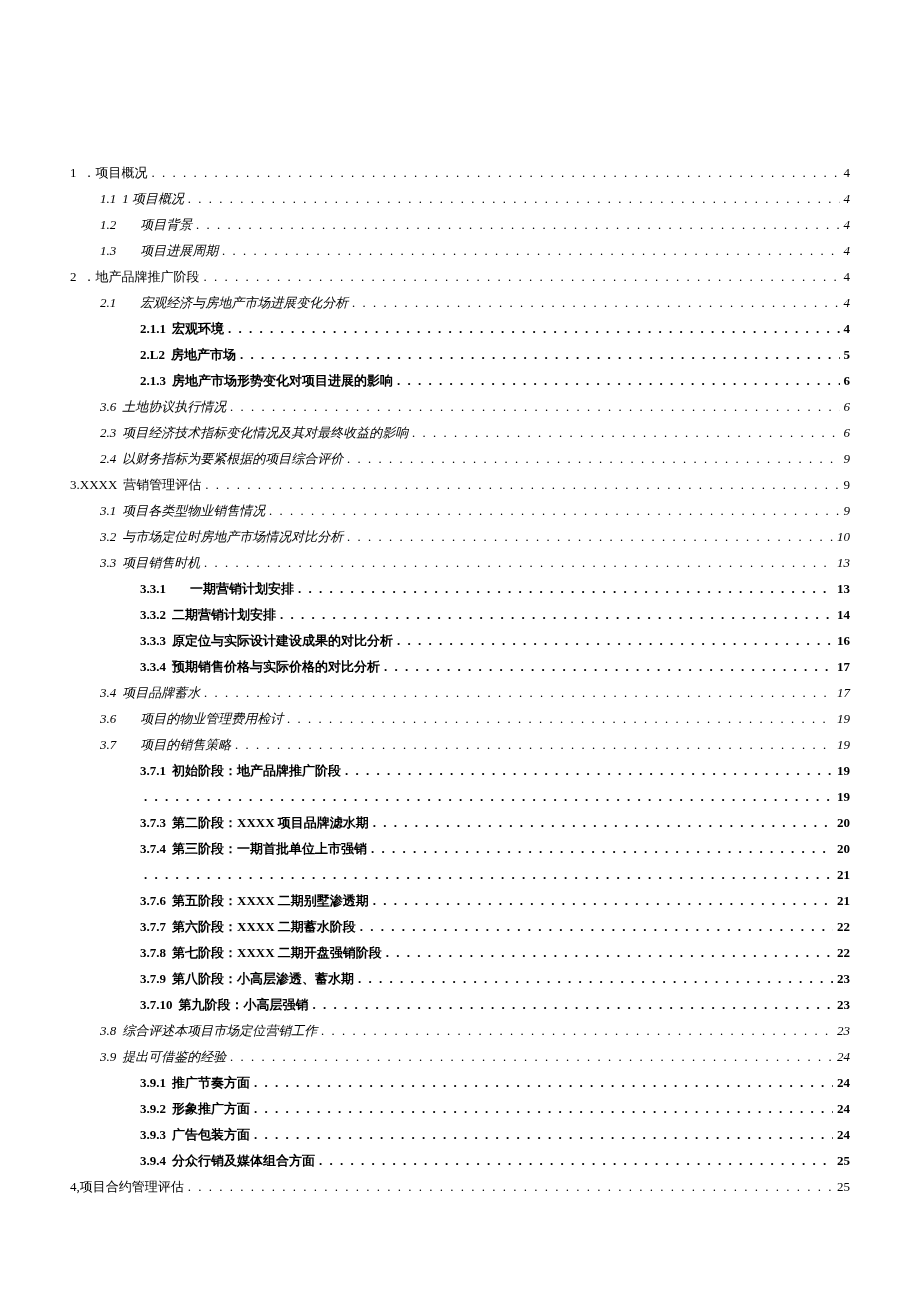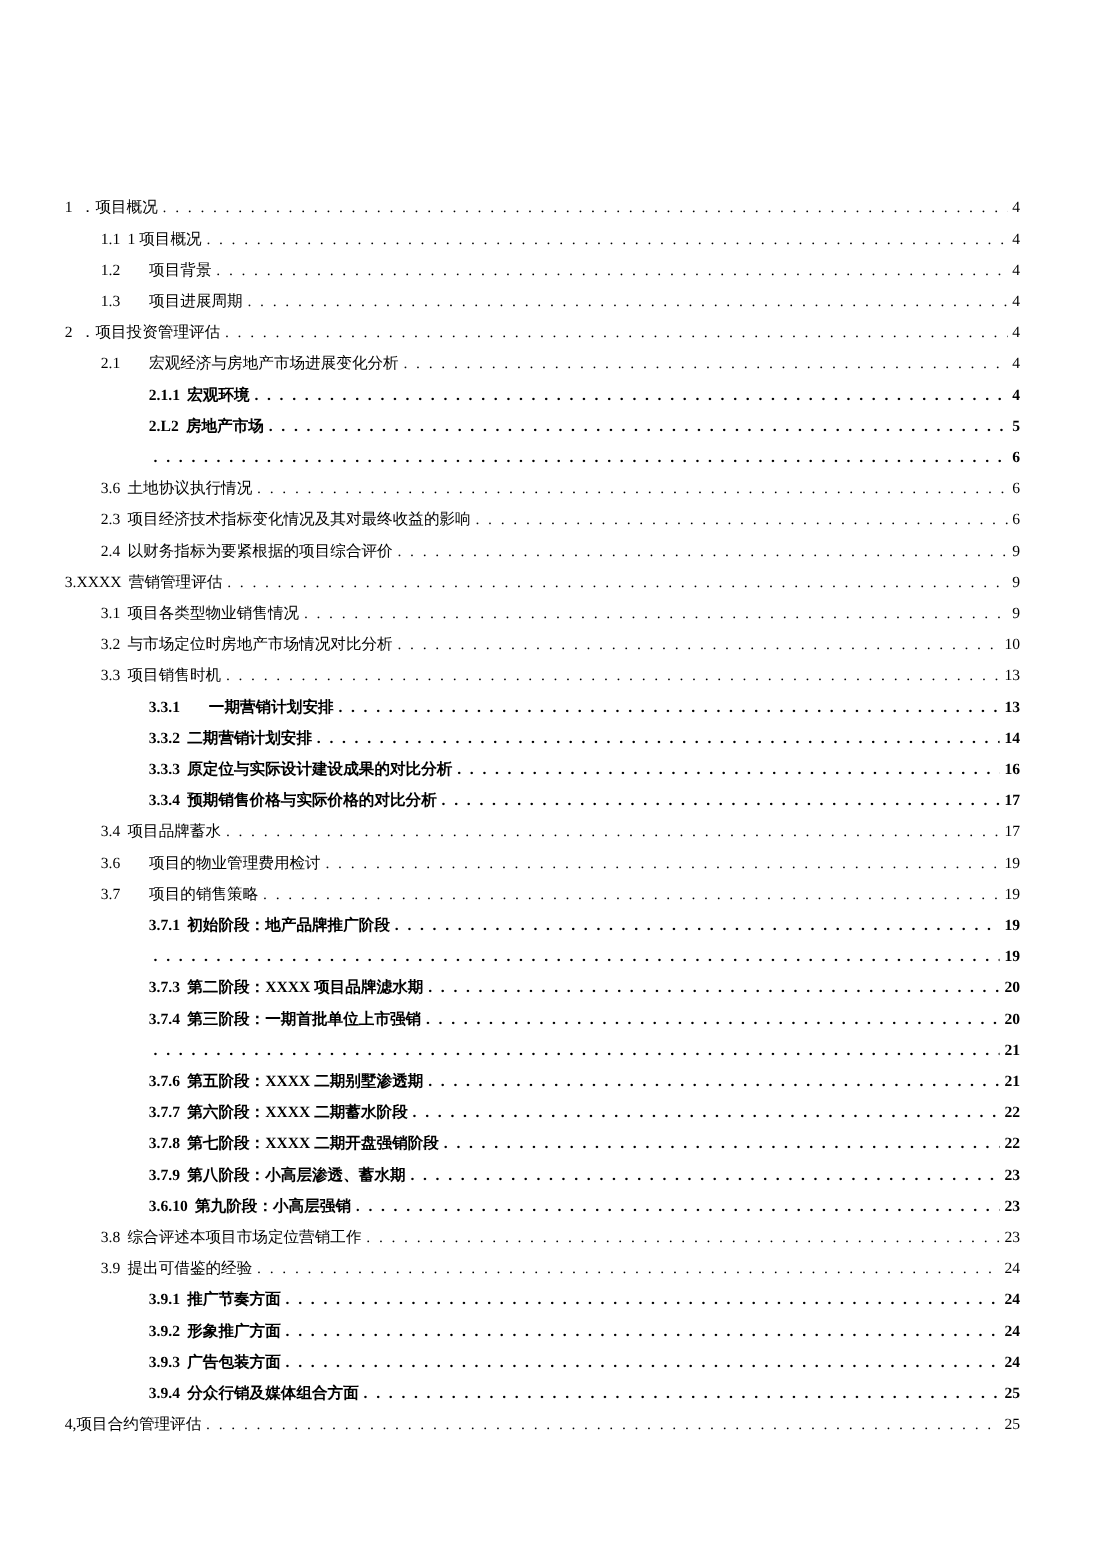--- a/index.html
+++ b/index.html
@@ -5,21 +5,21 @@
   body {
     margin: 0;
     padding: 0;
     background: #fff;
     font-family: "SimSun", "宋体", serif;
     font-size: 13px;
     color: #000;
     width: 920px;
   }
   .page {
-    padding: 160px 70px 60px 54px;
+    padding: 160px 70px 60px 70px;
   }
   .toc-line {
     display: flex;
     align-items: baseline;
     white-space: nowrap;
     line-height: 2.0;
     font-size: 13px;
   }
   .toc-label {
     flex: 0 0 auto;
@@ -31,21 +31,21 @@
     letter-spacing: 2px;
     color: #000;
   }
   .toc-dots::after {
     content: ". . . . . . . . . . . . . . . . . . . . . . . . . . . . . . . . . . . . . . . . . . . . . . . . . . . . . . . . . . . . . . . . . . . . . . . . . . . . . . . . . . . . . . . . . . . . . . . . . . . . . . . . . . . . . . . . . . . . . . . . . . . . . . . . . . . . . . . . . . . . . . . . . . . . . . . . . . . . . . . . . . . . . . . . . . . . . . . . .";
   }
   .toc-page {
     flex: 0 0 auto;
   }
   .lvl1 { padding-left: 0px; }
-  .lvl2 { padding-left: 30px; }
+  .lvl2 { padding-left: 30px; font-style: italic; }
   .lvl3 { padding-left: 70px; font-weight: bold; }
   .num-prefix {
     display: inline-block;
   }
   .gap-small { margin-right: 6px; }
   .gap-wide  { margin-right: 24px; }
 </style>
 </head>
 <body>
 
@@ -65,40 +65,41 @@
         <span class="toc-label"><span class="num-prefix gap-wide">1.2</span><span>项目背景</span></span>
         <span class="toc-dots"></span>
         <span class="toc-page">4</span>
       </div>
       <div class="toc-line lvl2">
         <span class="toc-label"><span class="num-prefix gap-wide">1.3</span><span>项目进展周期</span></span>
         <span class="toc-dots"></span>
         <span class="toc-page">4</span>
       </div>
       <div class="toc-line lvl1">
-        <span class="toc-label"><span class="num-prefix gap-small">2</span><span>．项目投资管理评估</span></span>
+        <span class="toc-label"><span class="num-prefix gap-small">2</span><span>．地产品牌推广阶段</span></span>
         <span class="toc-dots"></span>
         <span class="toc-page">4</span>
       </div>
       <div class="toc-line lvl2">
         <span class="toc-label"><span class="num-prefix gap-wide">2.1</span><span>宏观经济与房地产市场进展变化分析</span></span>
         <span class="toc-dots"></span>
         <span class="toc-page">4</span>
       </div>
       <div class="toc-line lvl3">
         <span class="toc-label"><span class="num-prefix gap-small">2.1.1</span><span>宏观环境</span></span>
         <span class="toc-dots"></span>
         <span class="toc-page">4</span>
       </div>
       <div class="toc-line lvl3">
         <span class="toc-label"><span class="num-prefix gap-small">2.L2</span><span>房地产市场</span></span>
         <span class="toc-dots"></span>
         <span class="toc-page">5</span>
       </div>
       <div class="toc-line lvl3">
+        <span class="toc-label"><span class="num-prefix gap-small">2.1.3</span><span>房地产市场形势变化对项目进展的影响</span></span>
         <span class="toc-dots"></span>
         <span class="toc-page">6</span>
       </div>
       <div class="toc-line lvl2">
         <span class="toc-label"><span class="num-prefix gap-small">3.6</span><span>土地协议执行情况</span></span>
         <span class="toc-dots"></span>
         <span class="toc-page">6</span>
       </div>
       <div class="toc-line lvl2">
         <span class="toc-label"><span class="num-prefix gap-small">2.3</span><span>项目经济技术指标变化情况及其对最终收益的影响</span></span>
@@ -202,21 +203,21 @@
         <span class="toc-label"><span class="num-prefix gap-small">3.7.8</span><span>第七阶段：XXXX 二期开盘强销阶段</span></span>
         <span class="toc-dots"></span>
         <span class="toc-page">22</span>
       </div>
       <div class="toc-line lvl3">
         <span class="toc-label"><span class="num-prefix gap-small">3.7.9</span><span>第八阶段：小高层渗透、蓄水期</span></span>
         <span class="toc-dots"></span>
         <span class="toc-page">23</span>
       </div>
       <div class="toc-line lvl3">
-        <span class="toc-label"><span class="num-prefix gap-small">3.6.10</span><span>第九阶段：小高层强销</span></span>
+        <span class="toc-label"><span class="num-prefix gap-small">3.7.10</span><span>第九阶段：小高层强销</span></span>
         <span class="toc-dots"></span>
         <span class="toc-page">23</span>
       </div>
       <div class="toc-line lvl2">
         <span class="toc-label"><span class="num-prefix gap-small">3.8</span><span>综合评述本项目市场定位营销工作</span></span>
         <span class="toc-dots"></span>
         <span class="toc-page">23</span>
       </div>
       <div class="toc-line lvl2">
         <span class="toc-label"><span class="num-prefix gap-small">3.9</span><span>提出可借鉴的经验</span></span>

